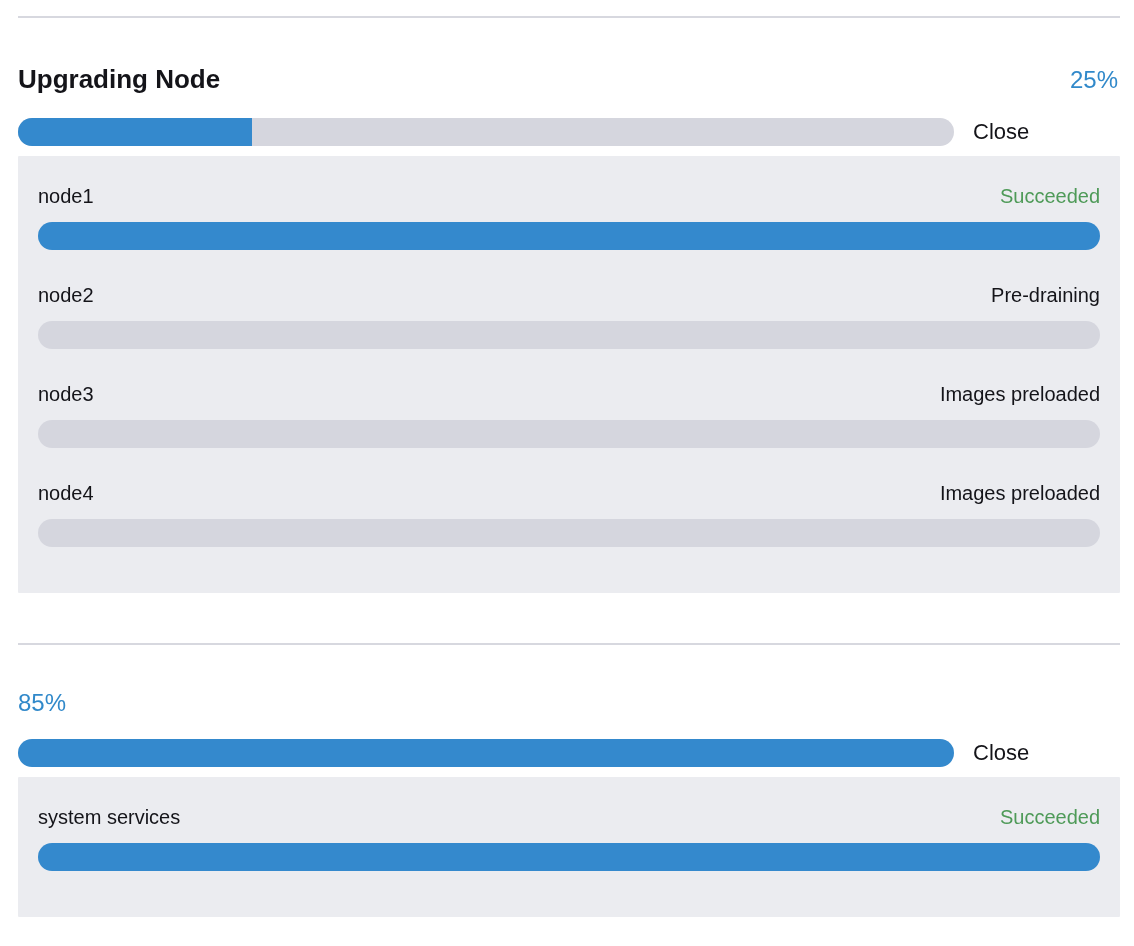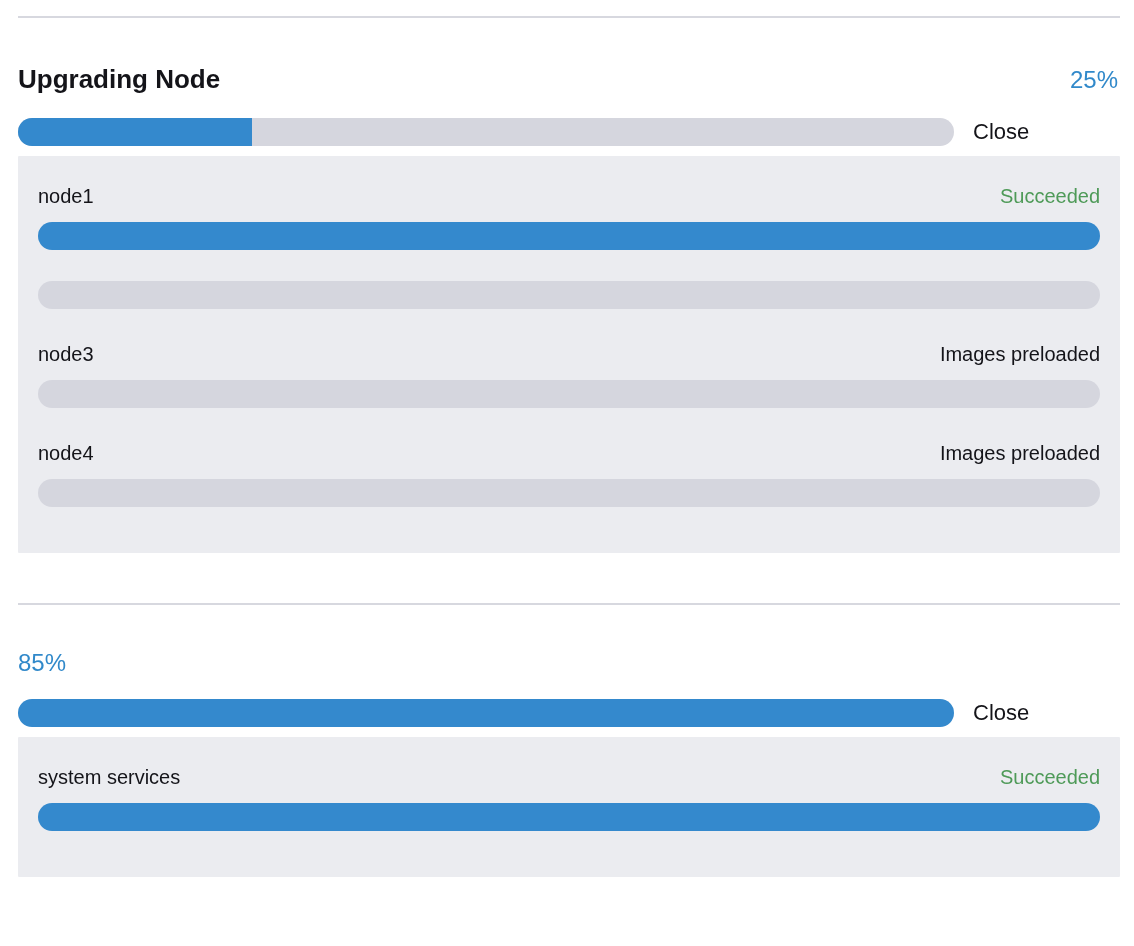--- a/index.html
+++ b/index.html
@@ -58,20 +58,24 @@
       <div class="row">
         <div class="row-head">
           <span class="name">node1</span>
           <span class="status success">Succeeded</span>
         </div>
         <div class="track">
           <div class="fill" style="width: 100%;"></div>
         </div>
       </div>
       <div class="row">
+        <div class="row-head">
+          <span class="name">node2</span>
+          <span class="status">Pre-draining</span>
+        </div>
         <div class="track">
           <div class="fill" style="width: 0%;"></div>
         </div>
       </div>
       <div class="row">
         <div class="row-head">
           <span class="name">node3</span>
           <span class="status">Images preloaded</span>
         </div>
         <div class="track">

